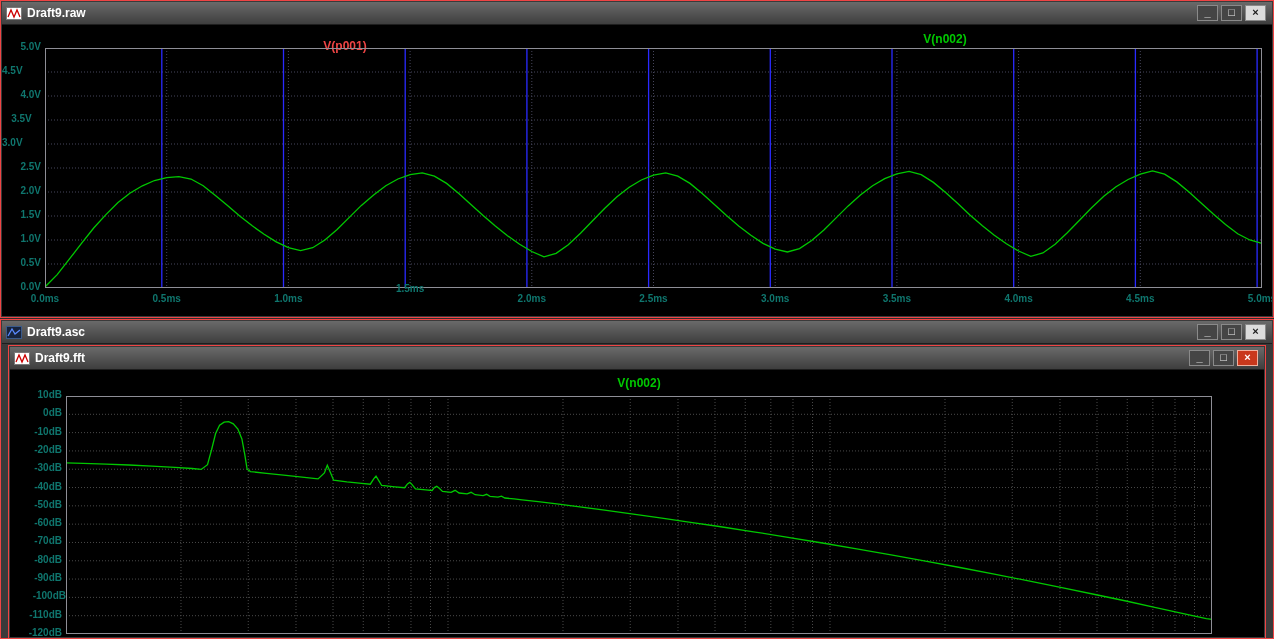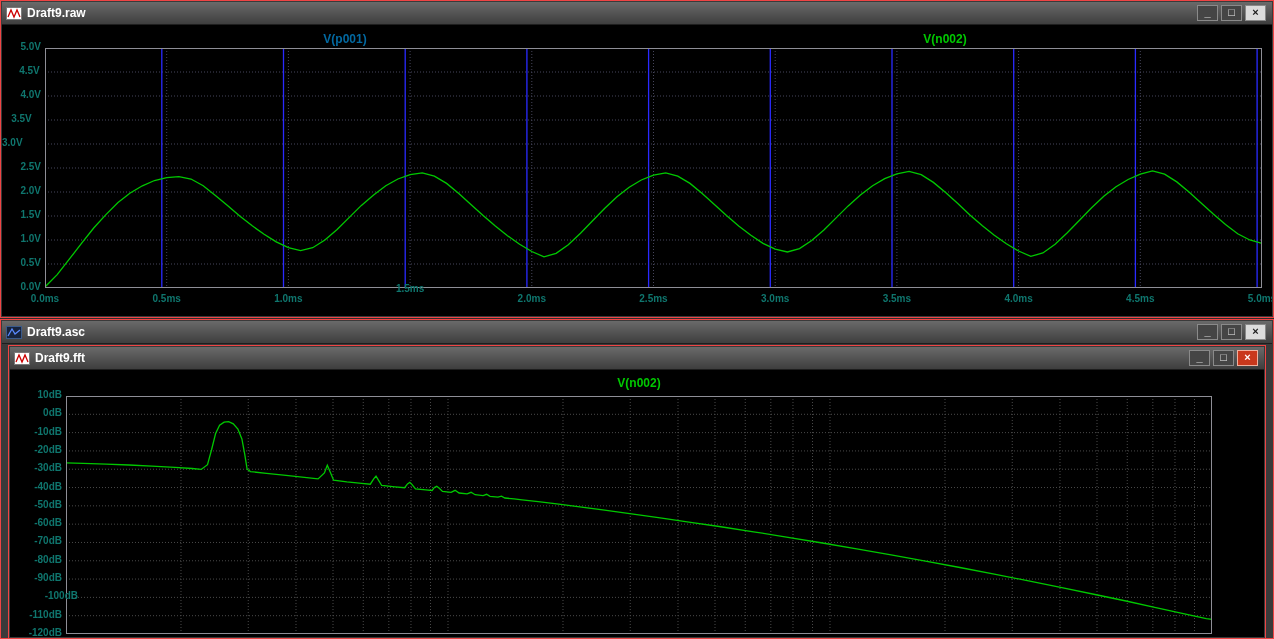--- a/index.html
+++ b/index.html
@@ -46,21 +46,21 @@
         </svg>
     </span>
     <span class="title">Draft9.raw</span>
     <span class="caps">
       <span class="cap-btn">_</span>
       <span class="cap-btn">□</span>
       <span class="cap-btn light">×</span>
     </span>
   </div>
   <div class="panel" id="raw-panel" style="top:24px;">
-    <span class="legend" id="legend-raw-0" style="left: 343px; top: 7px; color: #0369a1;">V(p001)</span>
+    <span class="legend" id="legend-raw-0" style="left: 343px; top: 14px; color: #ef4444;">V(p001)</span>
     <span class="legend" id="legend-raw-1" style="left: 943px; top: 7px; color: rgb(0, 200, 0);">V(n002)</span>
     <svg class="plot" id="raw-svg" style="left:43px; top:23px; width:1217px; height:240px;" viewBox="0 0 1217 240" preserveAspectRatio="none">
         <line x1="121.7" y1="0" x2="121.7" y2="240" stroke="#46465c" stroke-width="1" stroke-dasharray="1,2"></line>
         <line x1="0" y1="24" x2="1217" y2="24" stroke="#46465c" stroke-width="1" stroke-dasharray="1,2"></line>
         <line x1="243.4" y1="0" x2="243.4" y2="240" stroke="#46465c" stroke-width="1" stroke-dasharray="1,2"></line>
         <line x1="0" y1="48" x2="1217" y2="48" stroke="#46465c" stroke-width="1" stroke-dasharray="1,2"></line>
         <line x1="365.09999999999997" y1="0" x2="365.09999999999997" y2="240" stroke="#46465c" stroke-width="1" stroke-dasharray="1,2"></line>
         <line x1="0" y1="72" x2="1217" y2="72" stroke="#46465c" stroke-width="1" stroke-dasharray="1,2"></line>
         <line x1="486.8" y1="0" x2="486.8" y2="240" stroke="#46465c" stroke-width="1" stroke-dasharray="1,2"></line>
         <line x1="0" y1="96" x2="1217" y2="96" stroke="#46465c" stroke-width="1" stroke-dasharray="1,2"></line>
@@ -72,21 +72,21 @@
         <line x1="0" y1="168" x2="1217" y2="168" stroke="#46465c" stroke-width="1" stroke-dasharray="1,2"></line>
         <line x1="973.6" y1="0" x2="973.6" y2="240" stroke="#46465c" stroke-width="1" stroke-dasharray="1,2"></line>
         <line x1="0" y1="192" x2="1217" y2="192" stroke="#46465c" stroke-width="1" stroke-dasharray="1,2"></line>
         <line x1="1095.3" y1="0" x2="1095.3" y2="240" stroke="#46465c" stroke-width="1" stroke-dasharray="1,2"></line>
         <line x1="0" y1="216" x2="1217" y2="216" stroke="#46465c" stroke-width="1" stroke-dasharray="1,2"></line>
         <path d="M 0 0 H 116.8 V 240.0 H 238.5 V 0.0 H 360.2 V 240.0 H 481.9 V 0.0 H 603.6 V 240.0 H 725.3 V 0.0 H 847.0 V 240.0 H 968.7 V 0.0 H 1090.4 V 240.0 H 1212.1 V 0.0 H 1217" fill="none" stroke="#2a2aff" stroke-width="1.3"></path>
         <polyline points="0.0,239.0 12.2,226.6 24.3,211.2 36.5,195.4 48.7,180.0 60.9,166.6 73.0,154.6 85.2,145.0 97.4,137.8 109.5,132.5 121.7,129.6 133.9,128.6 146.0,131.0 158.2,137.8 170.4,147.4 182.5,157.4 194.7,168.0 206.9,177.6 219.1,186.2 231.2,193.9 243.4,199.7 255.6,202.6 267.7,199.7 279.9,192.0 292.1,181.4 304.3,169.4 316.4,157.4 328.6,146.9 340.8,137.8 352.9,131.0 365.1,126.7 377.3,124.8 389.4,128.2 401.6,135.4 413.8,145.4 425.9,156.5 438.1,167.5 450.3,178.1 462.5,187.7 474.6,196.3 486.8,203.5 499.0,208.8 511.1,205.4 523.3,196.8 535.5,185.3 547.6,172.8 559.8,160.3 572.0,148.8 584.2,139.2 596.3,132.0 608.5,127.2 620.7,124.8 632.8,128.2 645.0,135.4 657.2,145.4 669.4,156.5 681.5,167.5 693.7,178.1 705.9,187.2 718.0,195.4 730.2,201.1 742.4,204.0 754.5,200.6 766.7,192.5 778.9,181.9 791.1,169.9 803.2,157.9 815.4,146.9 827.6,137.8 839.7,130.6 851.9,125.8 864.1,123.4 876.2,126.7 888.4,134.4 900.6,144.5 912.8,155.5 924.9,167.0 937.1,177.6 949.3,187.2 961.4,195.8 973.6,203.0 985.8,208.3 997.9,205.0 1010.1,196.3 1022.3,184.8 1034.5,172.3 1046.6,159.8 1058.8,148.3 1071.0,138.7 1083.1,131.5 1095.3,126.2 1107.5,122.9 1119.6,126.2 1131.8,133.9 1144.0,144.0 1156.1,155.0 1168.3,166.1 1180.5,176.6 1192.7,185.8 1204.8,192.0 1217.0,195.4" fill="none" stroke="#00c800" stroke-width="1.3"></polyline>
         <rect x="0.5" y="0.5" width="1216" height="239" fill="none" stroke="#8e8e96" stroke-width="1"></rect>
       </svg>
   <span class="tick" style="left: 0px; width: 39px; text-align: right; top: 16px;">5.0V</span>
-      <span class="tick" style="left: 0px; width: 39px; text-align: center; top: 40px; padding-left: 8px;">4.5V</span>
+      <span class="tick" style="left: 0px; width: 39px; text-align: left; top: 40px;">4.5V</span>
       <span class="tick" style="left: 0px; width: 39px; text-align: right; top: 64px;">4.0V</span>
       <span class="tick" style="left: 0px; width: 39px; text-align: center; top: 88px;">3.5V</span>
       <span class="tick" style="left: 0px; width: 39px; text-align: left; top: 112px;">3.0V</span>
       <span class="tick" style="left: 0px; width: 39px; text-align: right; top: 136px;">2.5V</span>
       <span class="tick" style="left: 0px; width: 39px; text-align: right; top: 160px;">2.0V</span>
       <span class="tick" style="left: 0px; width: 39px; text-align: right; top: 184px;">1.5V</span>
       <span class="tick" style="left: 0px; width: 39px; text-align: right; top: 208px;">1.0V</span>
       <span class="tick" style="left: 0px; width: 39px; text-align: right; top: 232px;">0.5V</span>
       <span class="tick" style="left: 0px; width: 39px; text-align: right; top: 256px;">0.0V</span>
       <span class="tick" style="left: 13px; width: 60px; text-align: center; top: 268px;">0.0ms</span>
@@ -184,17 +184,17 @@
       <span class="tick" style="left: 0px; width: 52px; text-align: right; top: 37.3077px;">0dB</span>
       <span class="tick" style="left: 0px; width: 52px; text-align: right; top: 55.6154px;">-10dB</span>
       <span class="tick" style="left: 0px; width: 52px; text-align: right; top: 73.9231px;">-20dB</span>
       <span class="tick" style="left: 0px; width: 52px; text-align: right; top: 92.2308px;">-30dB</span>
       <span class="tick" style="left: 0px; width: 52px; text-align: right; top: 110.538px;">-40dB</span>
       <span class="tick" style="left: 0px; width: 52px; text-align: right; top: 128.846px;">-50dB</span>
       <span class="tick" style="left: 0px; width: 52px; text-align: right; top: 147.154px;">-60dB</span>
       <span class="tick" style="left: 0px; width: 52px; text-align: right; top: 165.462px;">-70dB</span>
       <span class="tick" style="left: 0px; width: 52px; text-align: right; top: 183.769px;">-80dB</span>
       <span class="tick" style="left: 0px; width: 52px; text-align: right; top: 202.077px;">-90dB</span>
-      <span class="tick" style="left: 16px; width: 52px; text-align: right; top: 220.385px;">-100dB</span>
+      <span class="tick" style="left: 4px; width: 52px; text-align: right; top: 220.385px;">-100dB</span>
       <span class="tick" style="left: 0px; width: 52px; text-align: right; top: 238.692px;">-110dB</span>
       <span class="tick" style="left: 0px; width: 52px; text-align: right; top: 257px;">-120dB</span>
     </div>
 </div>
 
 </body></html>

